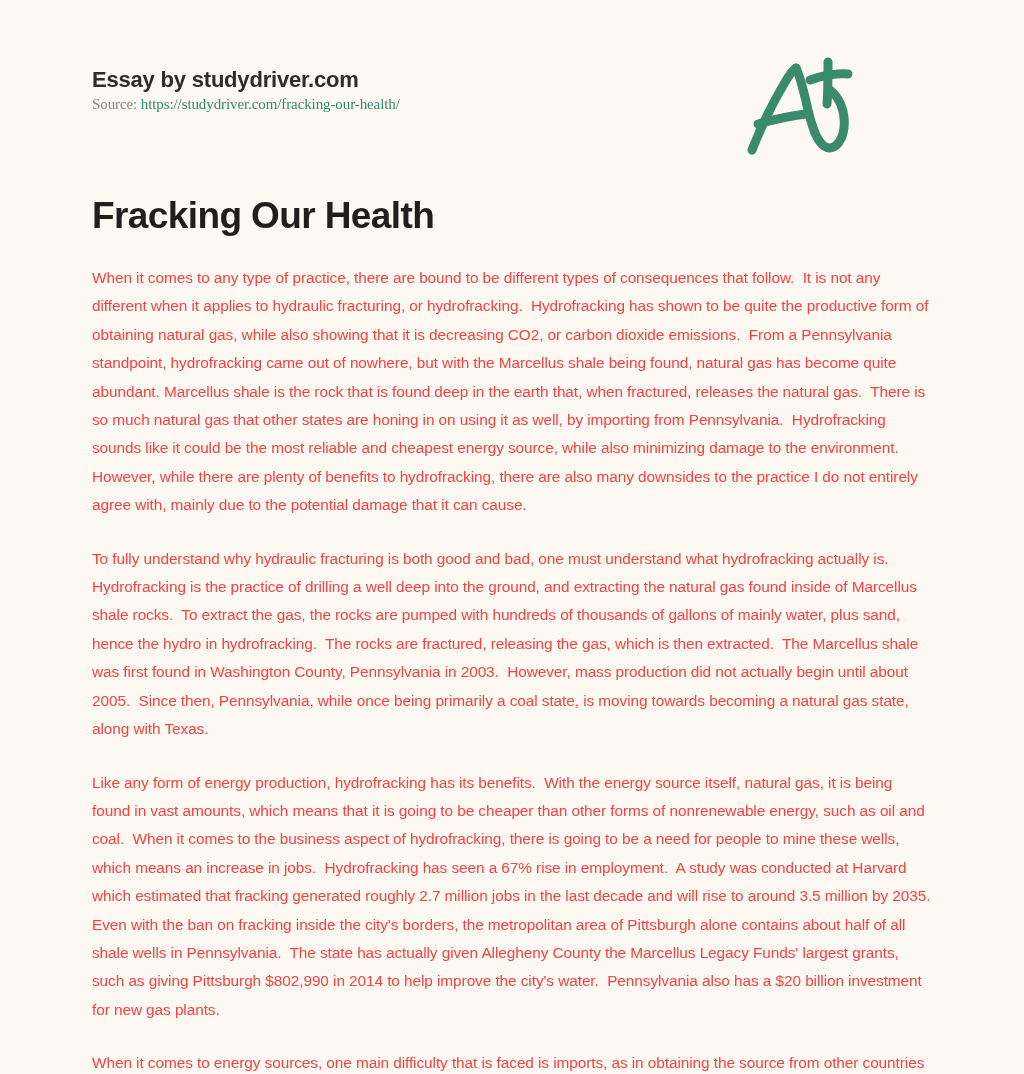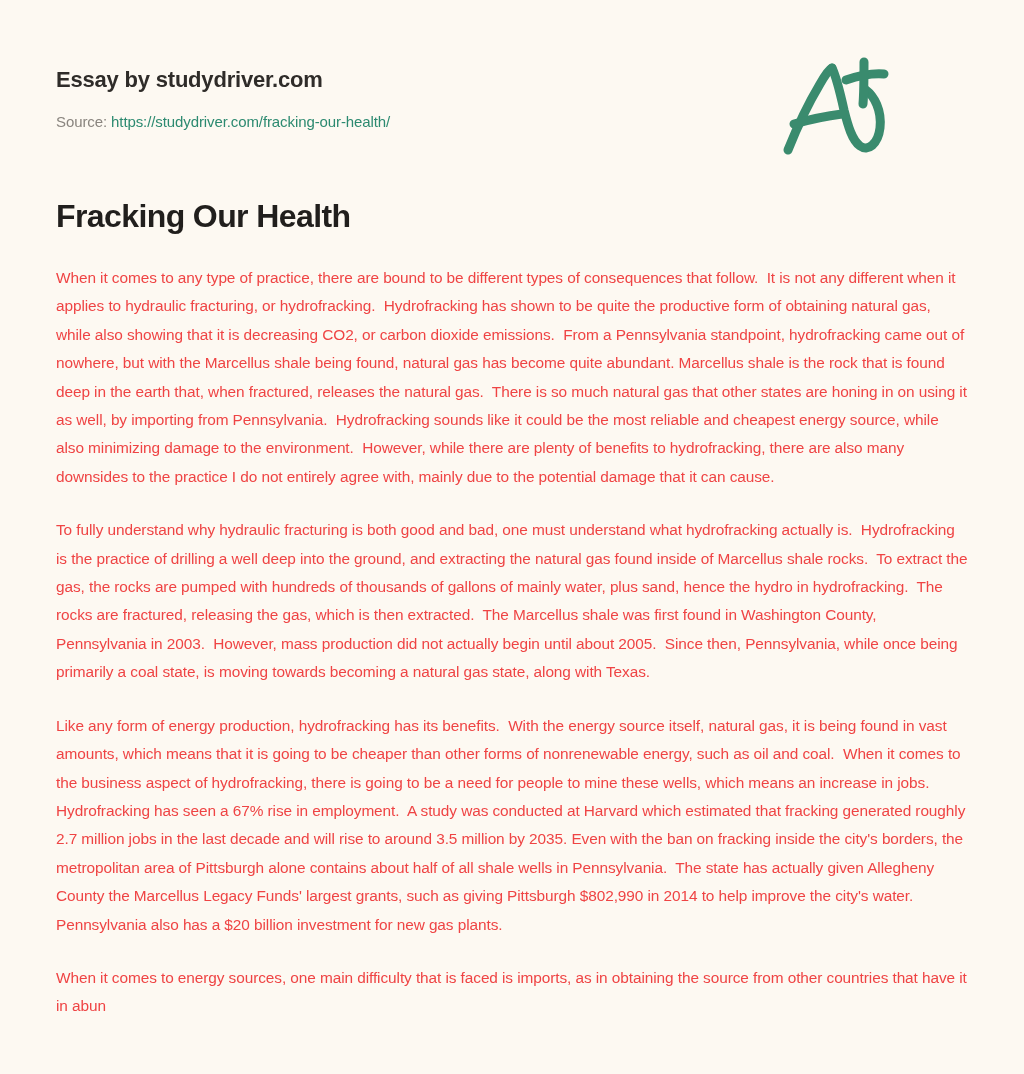--- a/index.html
+++ b/index.html
@@ -14,21 +14,21 @@
     font-family: "Liberation Sans", sans-serif;
     overflow: hidden;
     position: relative;
   }
 
   .page {
     position: relative;
     width: 1024px;
     height: 780px;
     box-sizing: border-box;
-    padding: 0 56px;
+    padding: 0 92px;
     border-radius: 11px;
   }
 
   
   .header {
     position: relative;
     padding-top: 66px;
     height: 120px;
     box-sizing: border-box;
   }
@@ -36,25 +36,25 @@
   .brand-line {
     font-size: 22px;
     font-weight: bold;
     color: #2f2c29;
     letter-spacing: -0.2px;
     line-height: 28px;
     margin: 0;
   }
 
   .source-line {
-    margin-top: 18px;
     font-size: 15px;
     line-height: 20px;
     color: #8a857f;
     letter-spacing: -0.1px;
+    font-family: Liberation Serif, serif;
   }
 
   .source-label {
     color: #8a857f;
   }
 
   .source-url {
     color: #2c8a70;
     text-decoration: none;
   }
@@ -66,21 +66,21 @@
     top: 52px;
     width: 120px;
     height: 112px;
     pointer-events: none;
   }
 
   
   .doc-title {
     margin: 0;
     padding-top: 76px;
-    font-size: 32px;
+    font-size: 37px;
     font-weight: bold;
     color: #211f1d;
     letter-spacing: -0.6px;
     line-height: 40px;
   }
 
   
   .body-copy {
     padding-top: 28px;
   }

